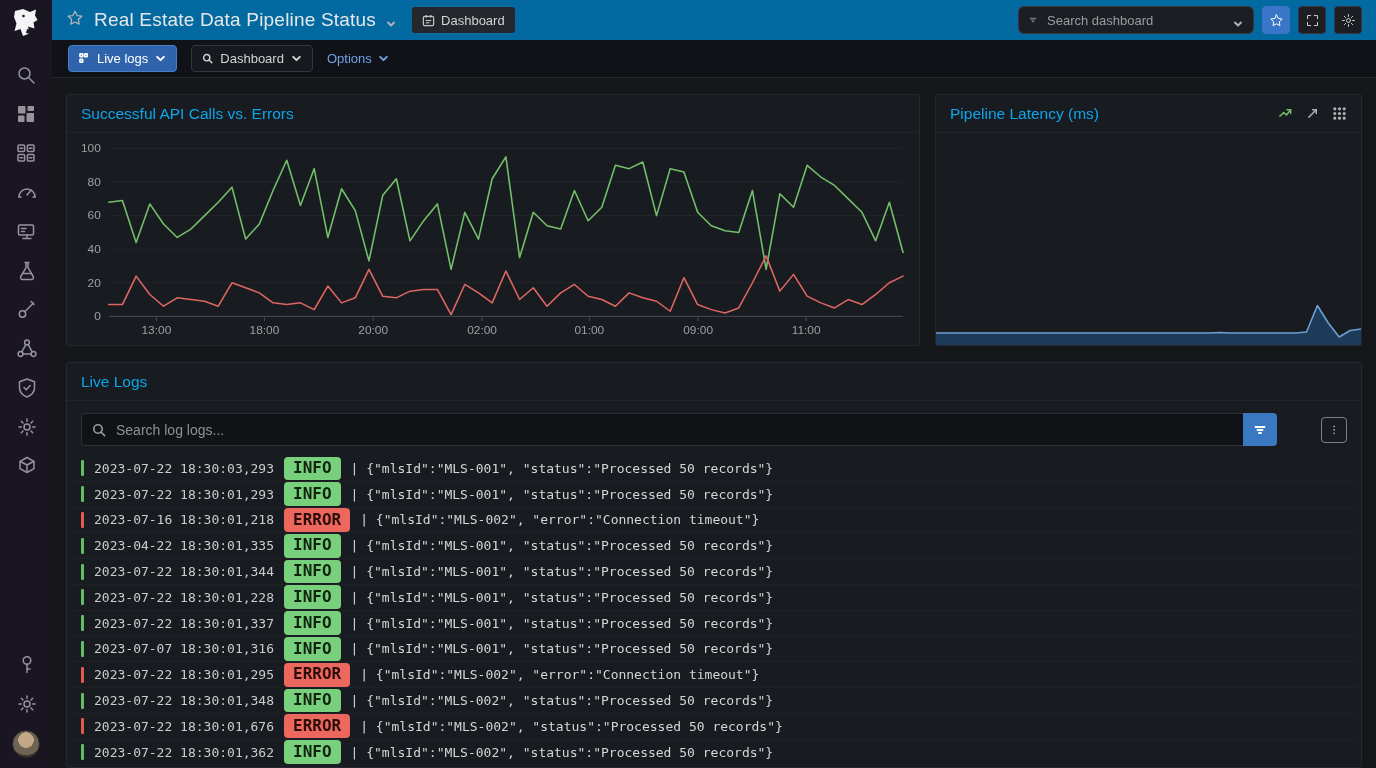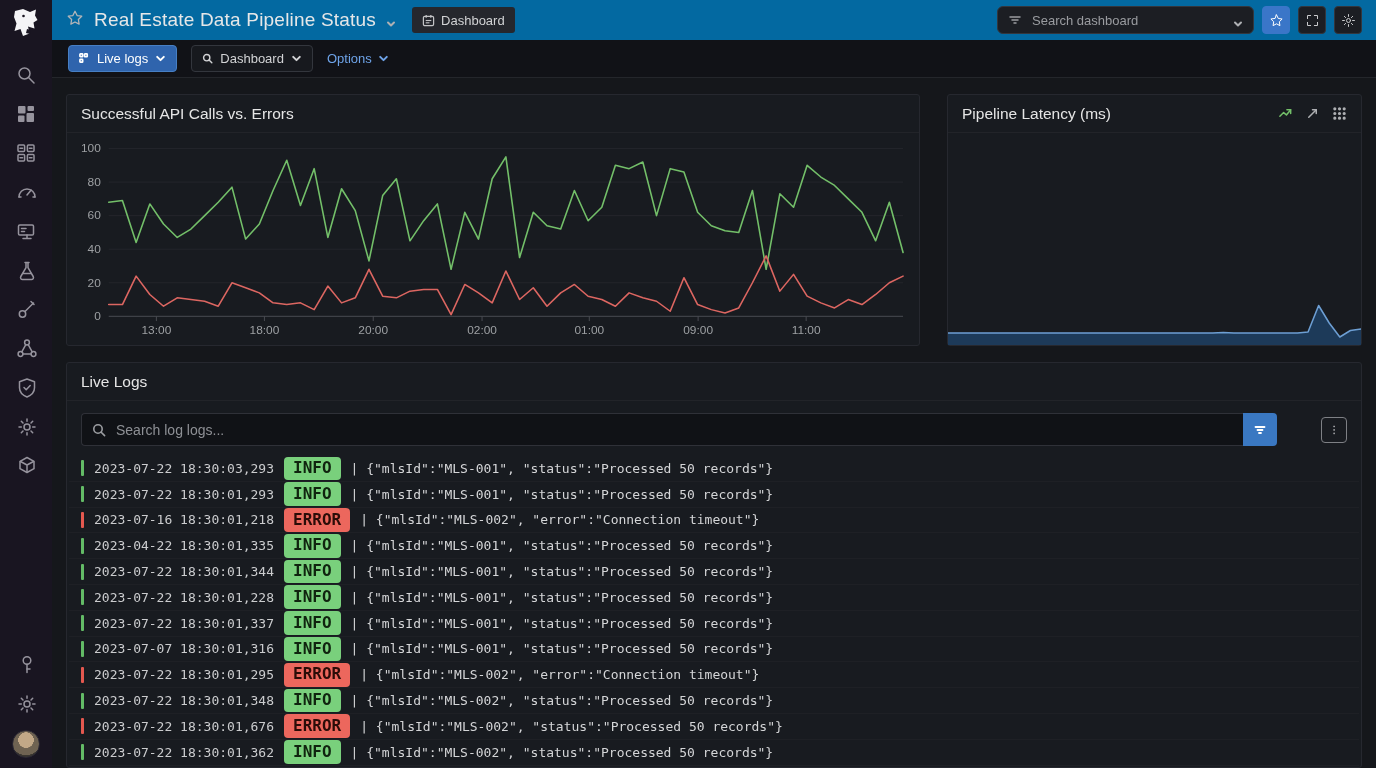--- a/index.html
+++ b/index.html
@@ -18,21 +18,21 @@
 
   
   .main{flex:1;display:flex;flex-direction:column;min-width:0;}
   .topbar{height:40px;background:#0369a1;display:flex;align-items:center;padding:0 14px 0 14px;gap:10px;flex:0 0 40px;}
   .page-title{color:#e6e7e8;font-size:19px;font-weight:500;letter-spacing:.2px;}
   .chev{width:10px;height:10px;}
   .chev svg{width:10px;height:10px;stroke:#aeb0b3;stroke-width:2;fill:none;stroke-linecap:round;stroke-linejoin:round;}
   .chip{display:flex;align-items:center;gap:6px;background:#25272d;border-radius:3px;height:26px;padding:0 10px;
     color:#d2d3d5;font-size:13px;margin-left:6px;cursor:pointer;}
   .topbar-right{margin-left:auto;display:flex;align-items:center;gap:8px;}
-  .search-dash{display:flex;align-items:center;gap:8px;width:257px;height:28px;background:#1c1e23;
+  .search-dash{display:flex;align-items:center;gap:8px;width:236px;height:28px;background:#1c1e23;
     border:1px solid #33363d;border-radius:6px;padding:0 10px;box-sizing:border-box;}
   .search-dash input{flex:1;background:transparent;border:none;outline:none;color:#c6c7c9;font-size:13px;font-family:"Liberation Sans",sans-serif;}
   .search-dash input::placeholder{color:#9a9ca0;}
   .sq-btn{width:28px;height:28px;border-radius:4px;display:flex;align-items:center;justify-content:center;cursor:pointer;
     background:#1c1e23;border:1px solid #33363d;box-sizing:border-box;}
   .sq-btn.blue{background:#3a76c8;border-color:#3a76c8;}
   .sq-btn svg{width:15px;height:15px;stroke:#c9cacc;fill:none;stroke-width:1.6;stroke-linecap:round;stroke-linejoin:round;}
   .sq-btn.blue svg{stroke:#ffffff;}
 
   .toolbar{height:37px;background:#111217;border-bottom:1px solid #24262b;display:flex;align-items:center;
@@ -40,24 +40,24 @@
   .tb-btn{display:flex;align-items:center;gap:7px;height:27px;padding:0 10px;border-radius:4px;font-size:13px;cursor:pointer;box-sizing:border-box;}
   .tb-btn.primary{background:#2f64ad;border:1px solid #477fc4;color:#ffffff;}
   .tb-btn.secondary{background:#17191e;border:1px solid #33363d;color:#d2d3d5;}
   .tb-link{display:flex;align-items:center;gap:6px;color:#6ea3e8;font-size:13px;cursor:pointer;}
   .tb-btn svg,.tb-link svg{width:11px;height:11px;stroke:currentColor;fill:none;stroke-width:1.8;stroke-linecap:round;stroke-linejoin:round;}
 
   
   .content{flex:1;padding:16px 14px 0 14px;display:flex;flex-direction:column;min-height:0;}
   .panel{background:#181b20;border:1px solid #26282f;border-radius:3px;box-sizing:border-box;display:flex;flex-direction:column;min-width:0;}
   .panel-header{height:37px;flex:0 0 37px;display:flex;align-items:center;padding:0 14px;border-bottom:1px solid #222429;}
-  .panel-title{color:#e5e5e5;font-size:15.5px;font-weight:400;}
+  .panel-title{color:#0ea5e9;font-size:15.5px;font-weight:400;}
   .row1{display:flex;gap:15px;height:252px;flex:0 0 252px;}
   .chart-panel{flex:0 0 854px;}
-  .latency-panel{flex:1;margin-left:12px;}
+  .latency-panel{flex:1;}
   .chart-body{flex:1;padding:6px 8px 2px 2px;min-height:0;}
   .chart-body svg{width:100%;height:100%;display:block;}
   .header-icons{margin-left:auto;display:flex;align-items:center;gap:12px;}
   .header-icons svg{width:15px;height:15px;fill:none;stroke-width:1.6;stroke-linecap:round;stroke-linejoin:round;cursor:pointer;}
 
   .latency-body{flex:1;position:relative;display:flex;align-items:center;justify-content:center;min-height:0;}
   .big-value{display:flex;align-items:baseline;color:#eceded;font-weight:700;margin-bottom:26px;}
   .big-num{font-size:92px;line-height:1;letter-spacing:-2px;}
   .big-unit{font-size:47px;line-height:1;}
   .spark{position:absolute;left:0;right:0;bottom:0;height:58px;}

